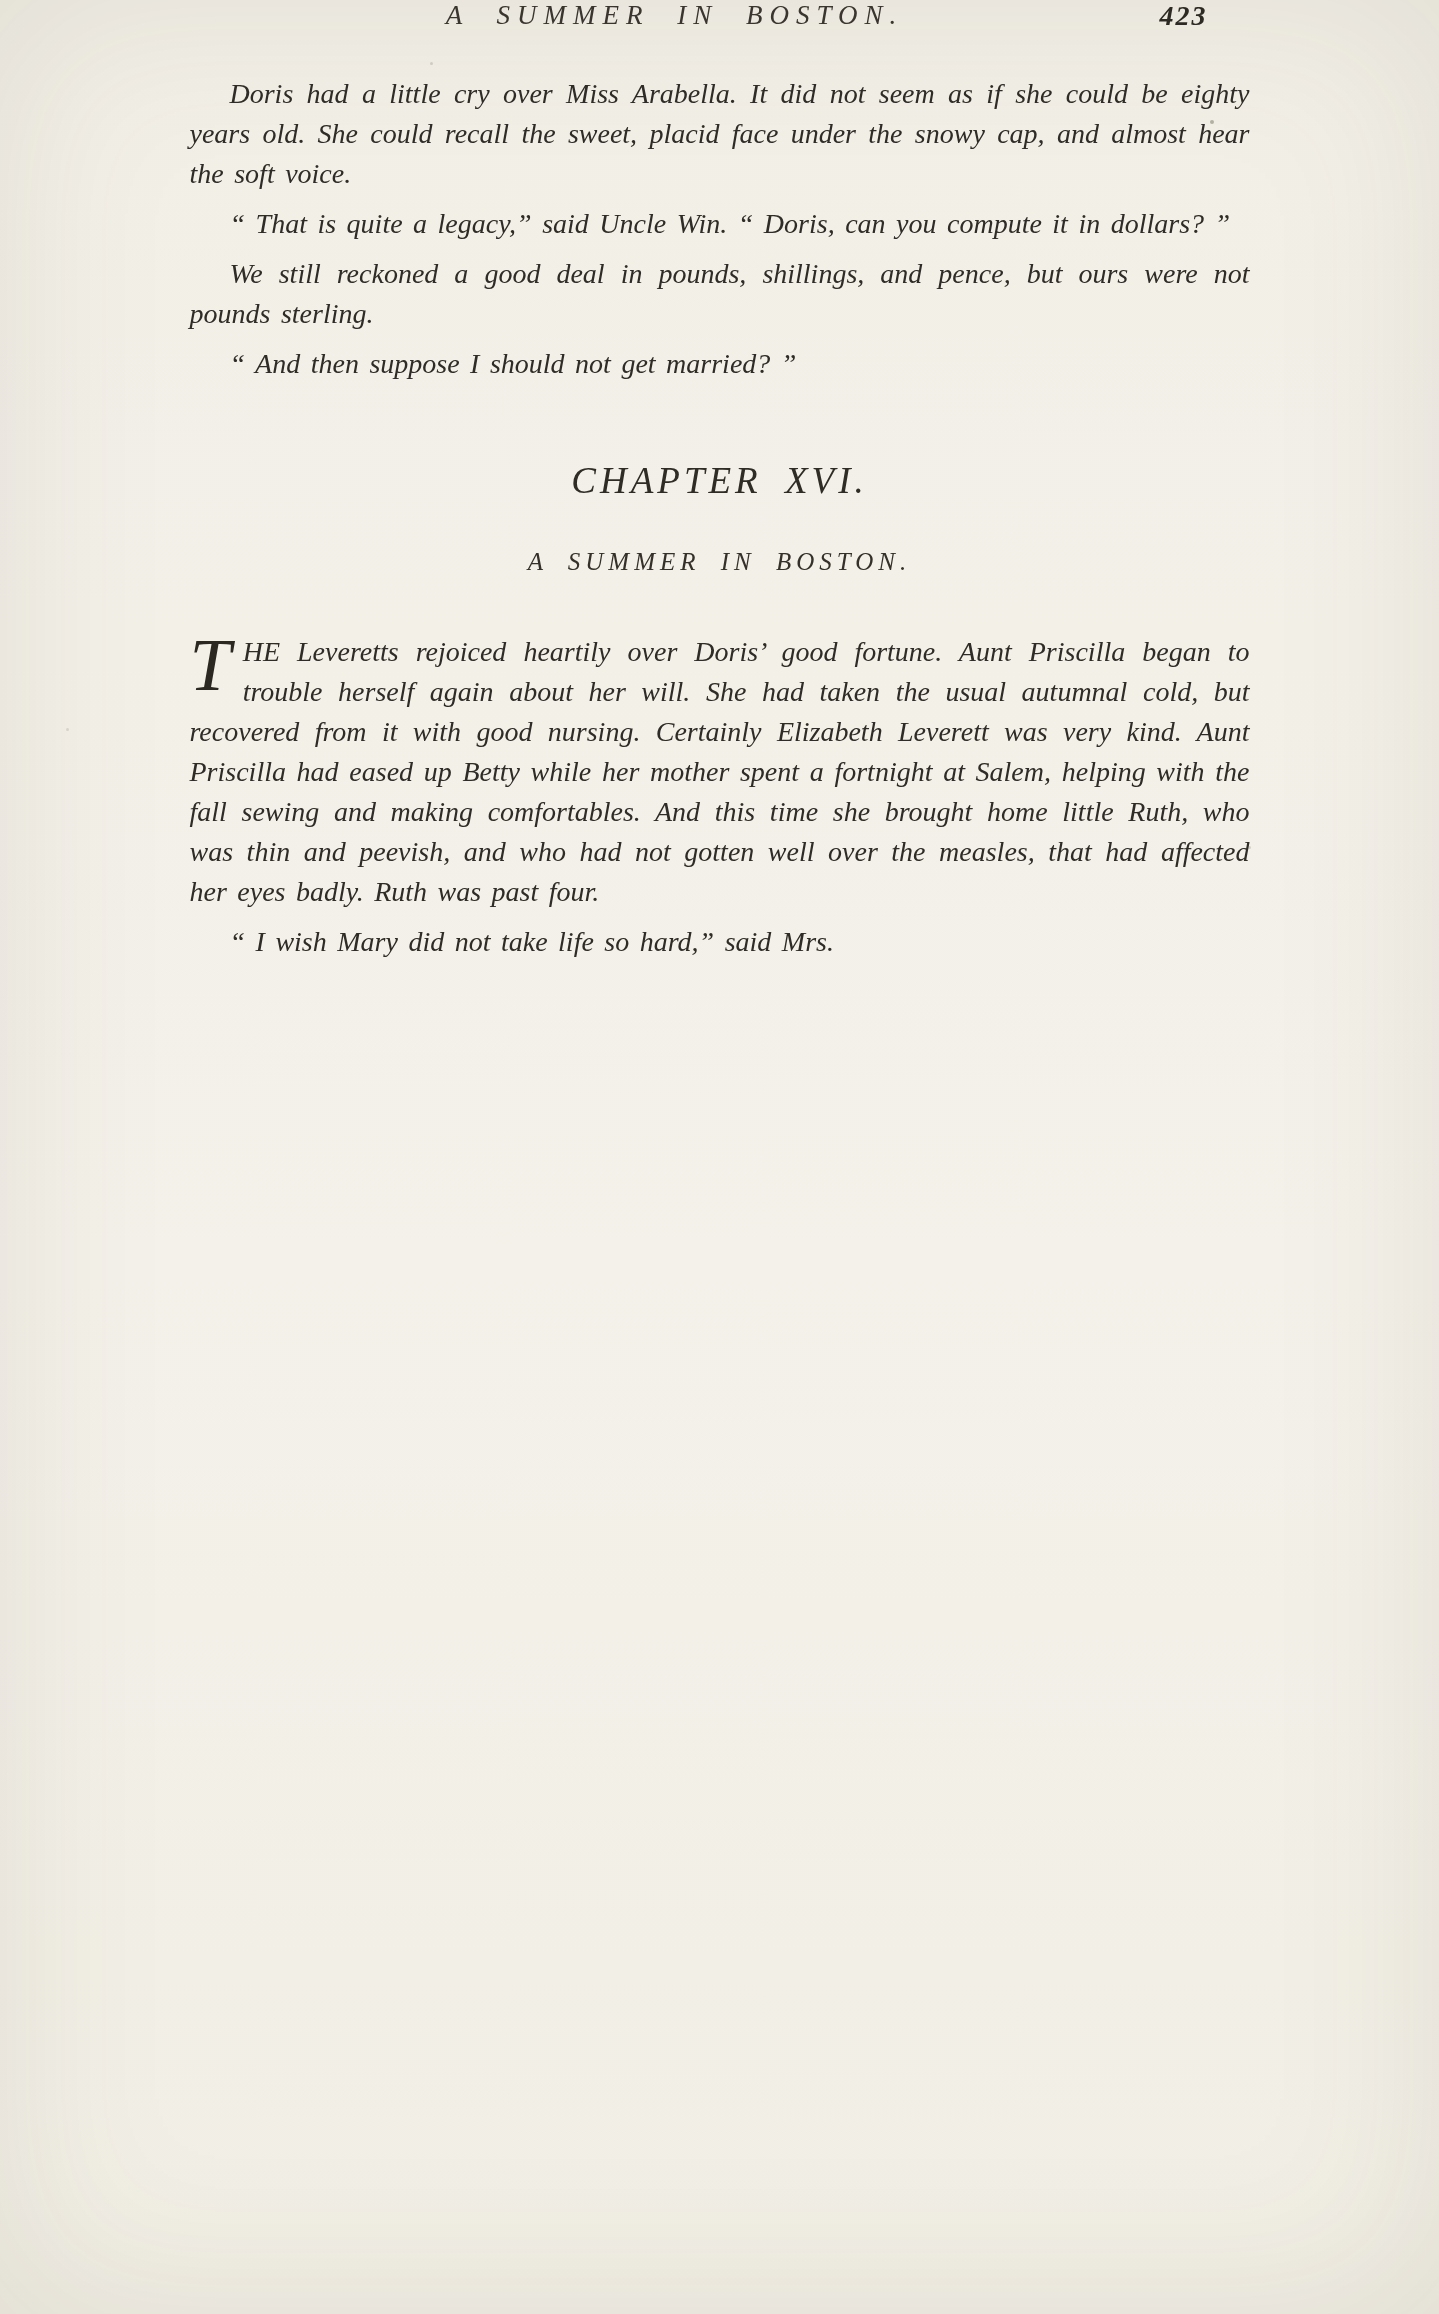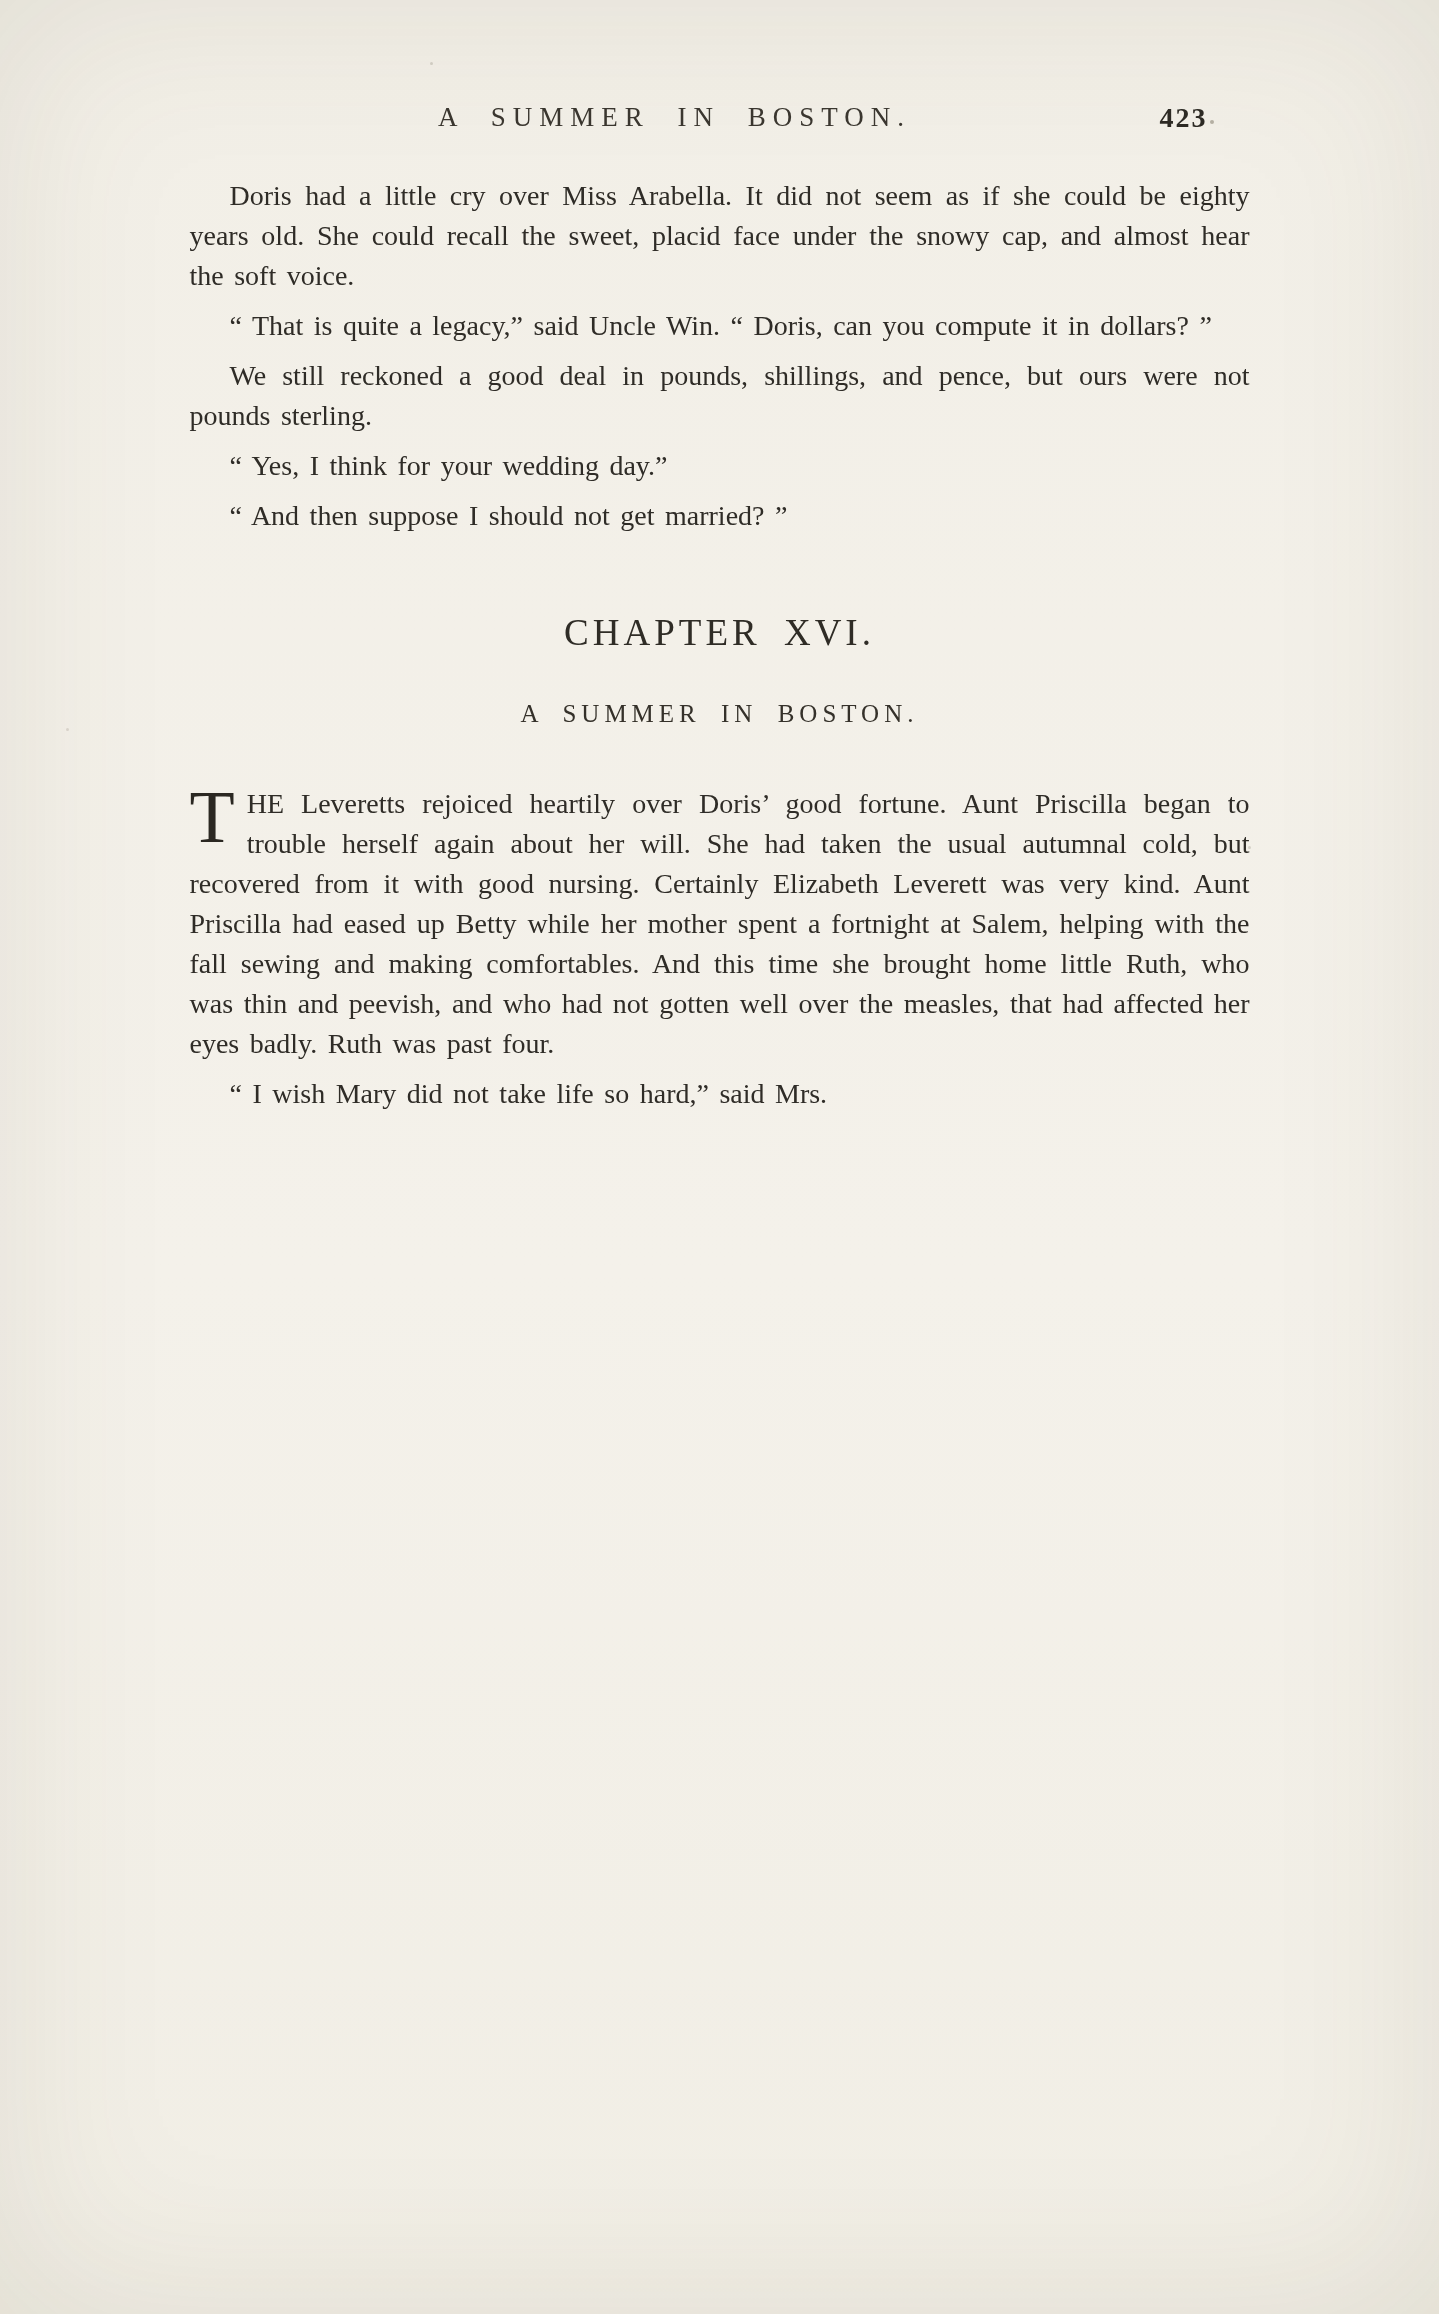--- a/index.html
+++ b/index.html
@@ -16,21 +16,21 @@
     background-image: linear-gradient(180deg, #f2efe7 0%, #f4f1ea 55%, #f1eee5 100%);
     box-shadow: inset 0 0 180px rgba(90, 75, 45, 0.10);
     overflow: hidden;
     font-family: "Liberation Serif", "DejaVu Serif", serif;
     color: #2f2c27;
   }
   .content {
     position: relative;
     width: 1080px;
     margin: 0 auto;
-    padding-top: 102px;
+    font-style: italic;
   }
   .running-header {
     position: relative;
     height: 40px;
     margin-bottom: 34px;
   }
   .running-title {
     display: block;
     text-align: center;
     font-size: 27px;
@@ -105,21 +105,20 @@
 
     <div class="running-header">
       <span class="running-title">A SUMMER IN BOSTON.</span>
       <span class="page-number">423</span>
     </div>
 
     <div class="body-text">
       <p>Doris had a little cry over Miss Arabella. It did not seem as if she could be eighty years old. She could recall the sweet, placid face under the snowy cap, and almost hear the soft voice.</p>
       <p>“ That is quite a legacy,” said Uncle Win. “ Doris, can you compute it in dollars? ”</p>
       <p>We still reckoned a good deal in pounds, shillings, and pence, but ours were not pounds sterling.</p>
-      <p>“ Yes, I think for your wedding day.”</p>
       <p>“ And then suppose I should not get married? ”</p>
     </div>
 
     <h2 class="chapter-heading">CHAPTER XVI.</h2>
 
     <div class="chapter-subtitle">A SUMMER IN BOSTON.</div>
 
     <div class="body-text chapter-body">
       <p class="opening">
         <span class="dropcap">T</span><span>HE Leveretts rejoiced heartily over Doris’ good fortune. Aunt Priscilla began to trouble herself again about her will. She had taken the usual autumnal cold, but recovered from it with good nursing. Certainly Elizabeth Leverett was very kind. Aunt Priscilla had eased up Betty while her mother spent a fortnight at Salem, helping with the fall sewing and making comfortables. And this time she brought home little Ruth, who was thin and peevish, and who had not gotten well over the measles, that had affected her eyes badly. Ruth was past four.</span>

